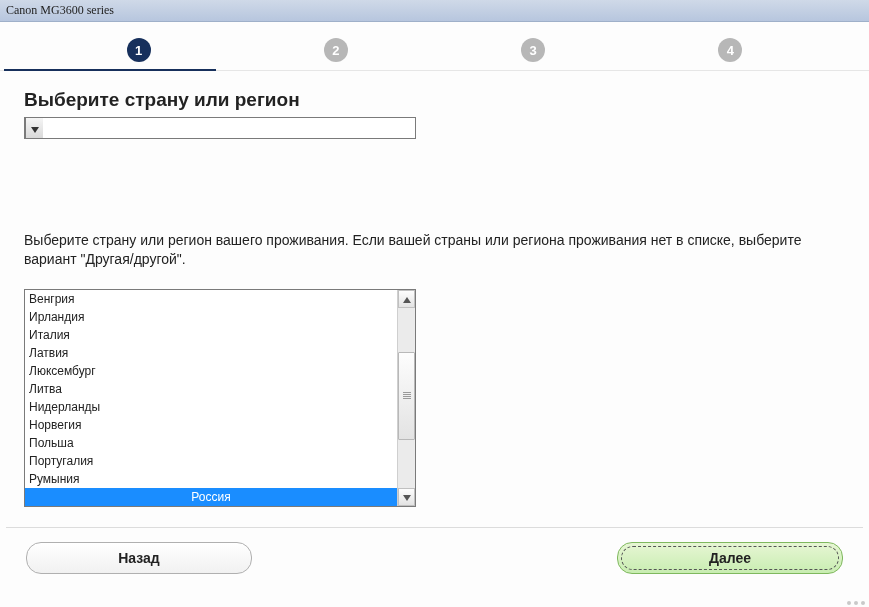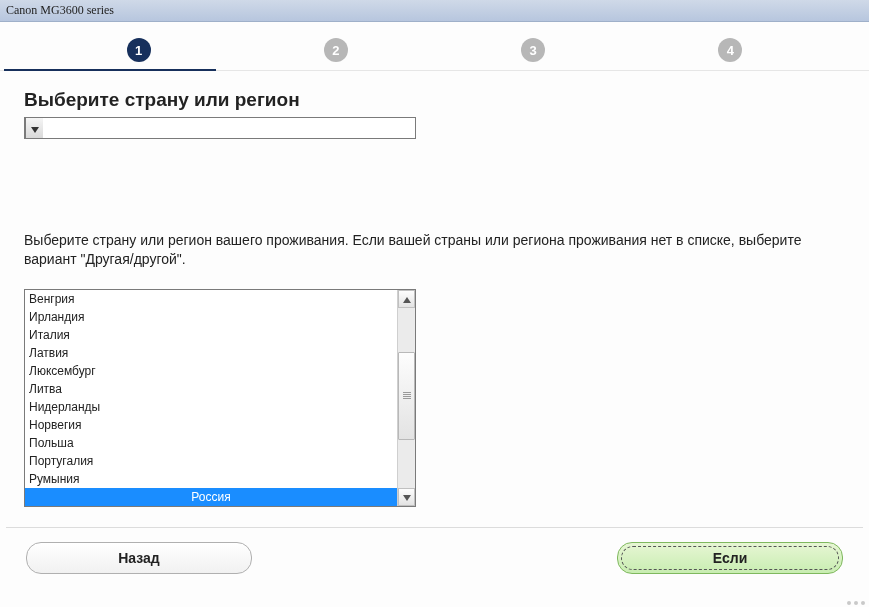--- a/index.html
+++ b/index.html
@@ -254,21 +254,21 @@
 </div>
 
 <div class="separator"></div>
 
 <div class="footer">
   <div class="pillbtn back">
     <span>Назад</span>
   </div>
   <div class="pillbtn next">
     <span class="focus-ring"></span>
-    <span>Если</span>
+    <span>Далее</span>
   </div>
 </div>
 
 <div class="resize-dots">
   <span></span>
     <span></span>
     <span></span>
 </div>
 
 </body></html>

